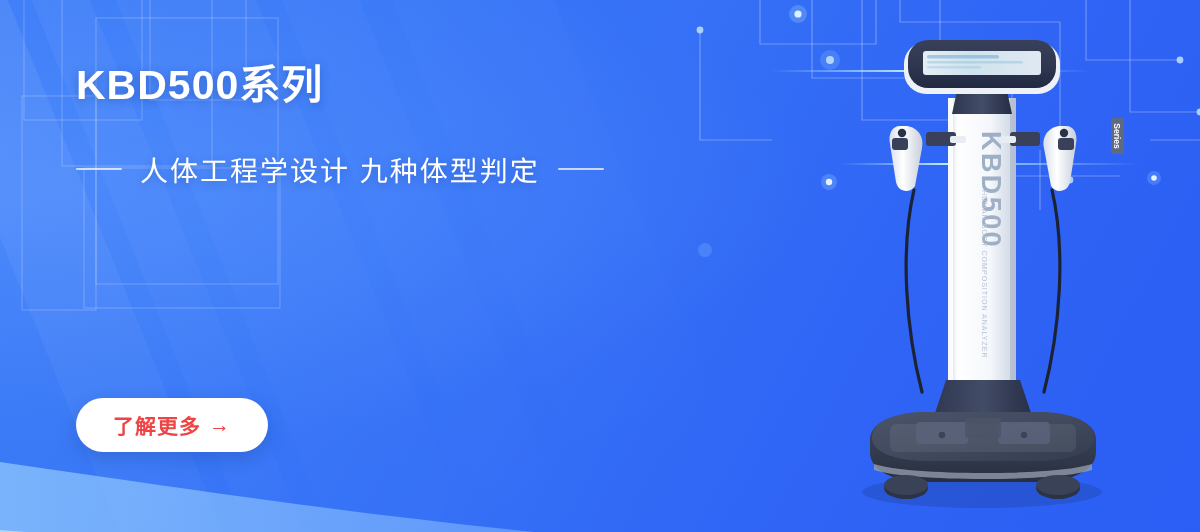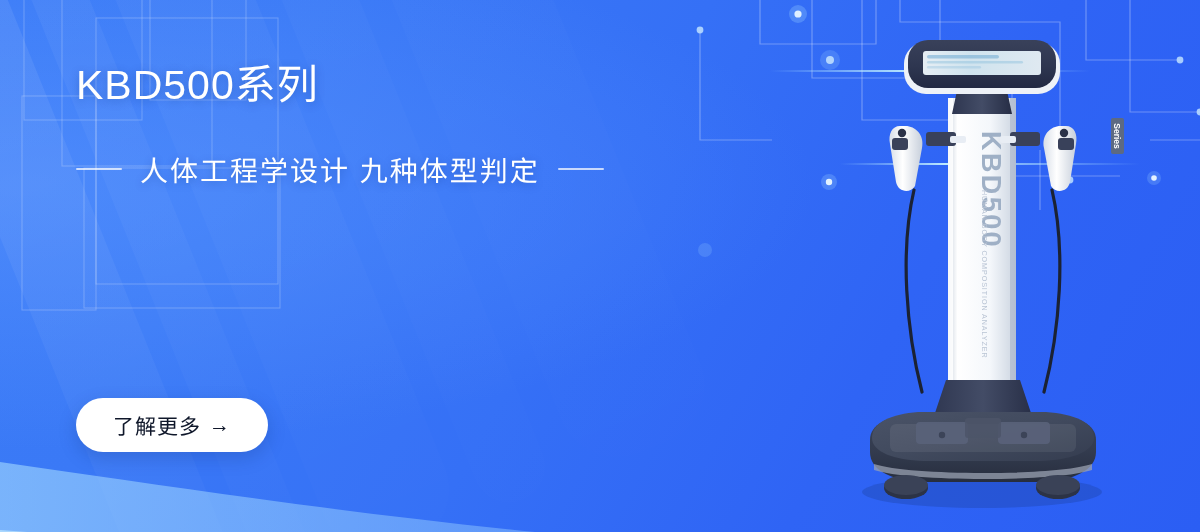--- a/index.html
+++ b/index.html
@@ -31,21 +31,21 @@
   .s4{left:350px;width:72px;opacity:.18;}
   .s5{left:452px;width:150px;opacity:.13;}
 
   
   .waves{position:absolute;left:0;bottom:0;width:1200px;height:240px;}
   .waves svg{position:absolute;left:0;bottom:0;}
 
   
   .copy{position:absolute;left:76px;top:62px;width:640px;}
   .eyebrow{
-    font-size:41px;line-height:1.15;font-weight:400;color:#ffffff;
+    font-size:41px;line-height:1.15;font-weight:700;color:#ffffff;
     letter-spacing:1px;text-shadow:0 2px 10px rgba(8,40,120,.30);
     white-space:nowrap;
   }
   .headline{
     margin-top:12px;
     font-size:66px;line-height:1.1;font-weight:700;color:#f2fbff;
     letter-spacing:2px;white-space:nowrap;
     text-shadow:0 5px 14px rgba(10,45,130,.45), 0 1px 0 rgba(255,255,255,.25);
   }
   .sub-row{
@@ -55,23 +55,23 @@
   }
   .rule{display:block;width:46px;height:2px;background:rgba(255,255,255,.72);border-radius:2px;}
   .subtitle{
     font-size:28px;font-weight:400;color:#ffffff;letter-spacing:2px;
     text-shadow:0 2px 8px rgba(8,40,120,.28);
   }
   .cta{
     position:absolute;left:76px;top:398px;
     display:inline-flex;align-items:center;justify-content:center;
     width:192px;height:54px;border:none;border-radius:27px;
-    background:#ffffff;color:#0f172a;
+    background:#ffffff;color:#ef4444;
     font-family:"Liberation Sans","DejaVu Sans",sans-serif;
-    font-size:21px;font-weight:400;letter-spacing:1px;cursor:pointer;
+    font-size:21px;font-weight:700;letter-spacing:1px;cursor:pointer;
     box-shadow:0 6px 18px rgba(12,44,120,.22);
   }
   .cta .arrow{margin-left:8px;font-size:21px;}
 
   
   .device{position:absolute;left:830px;top:40px;width:300px;height:480px;}
   .device svg{display:block;}
 </style>
 </head>
 <body>

